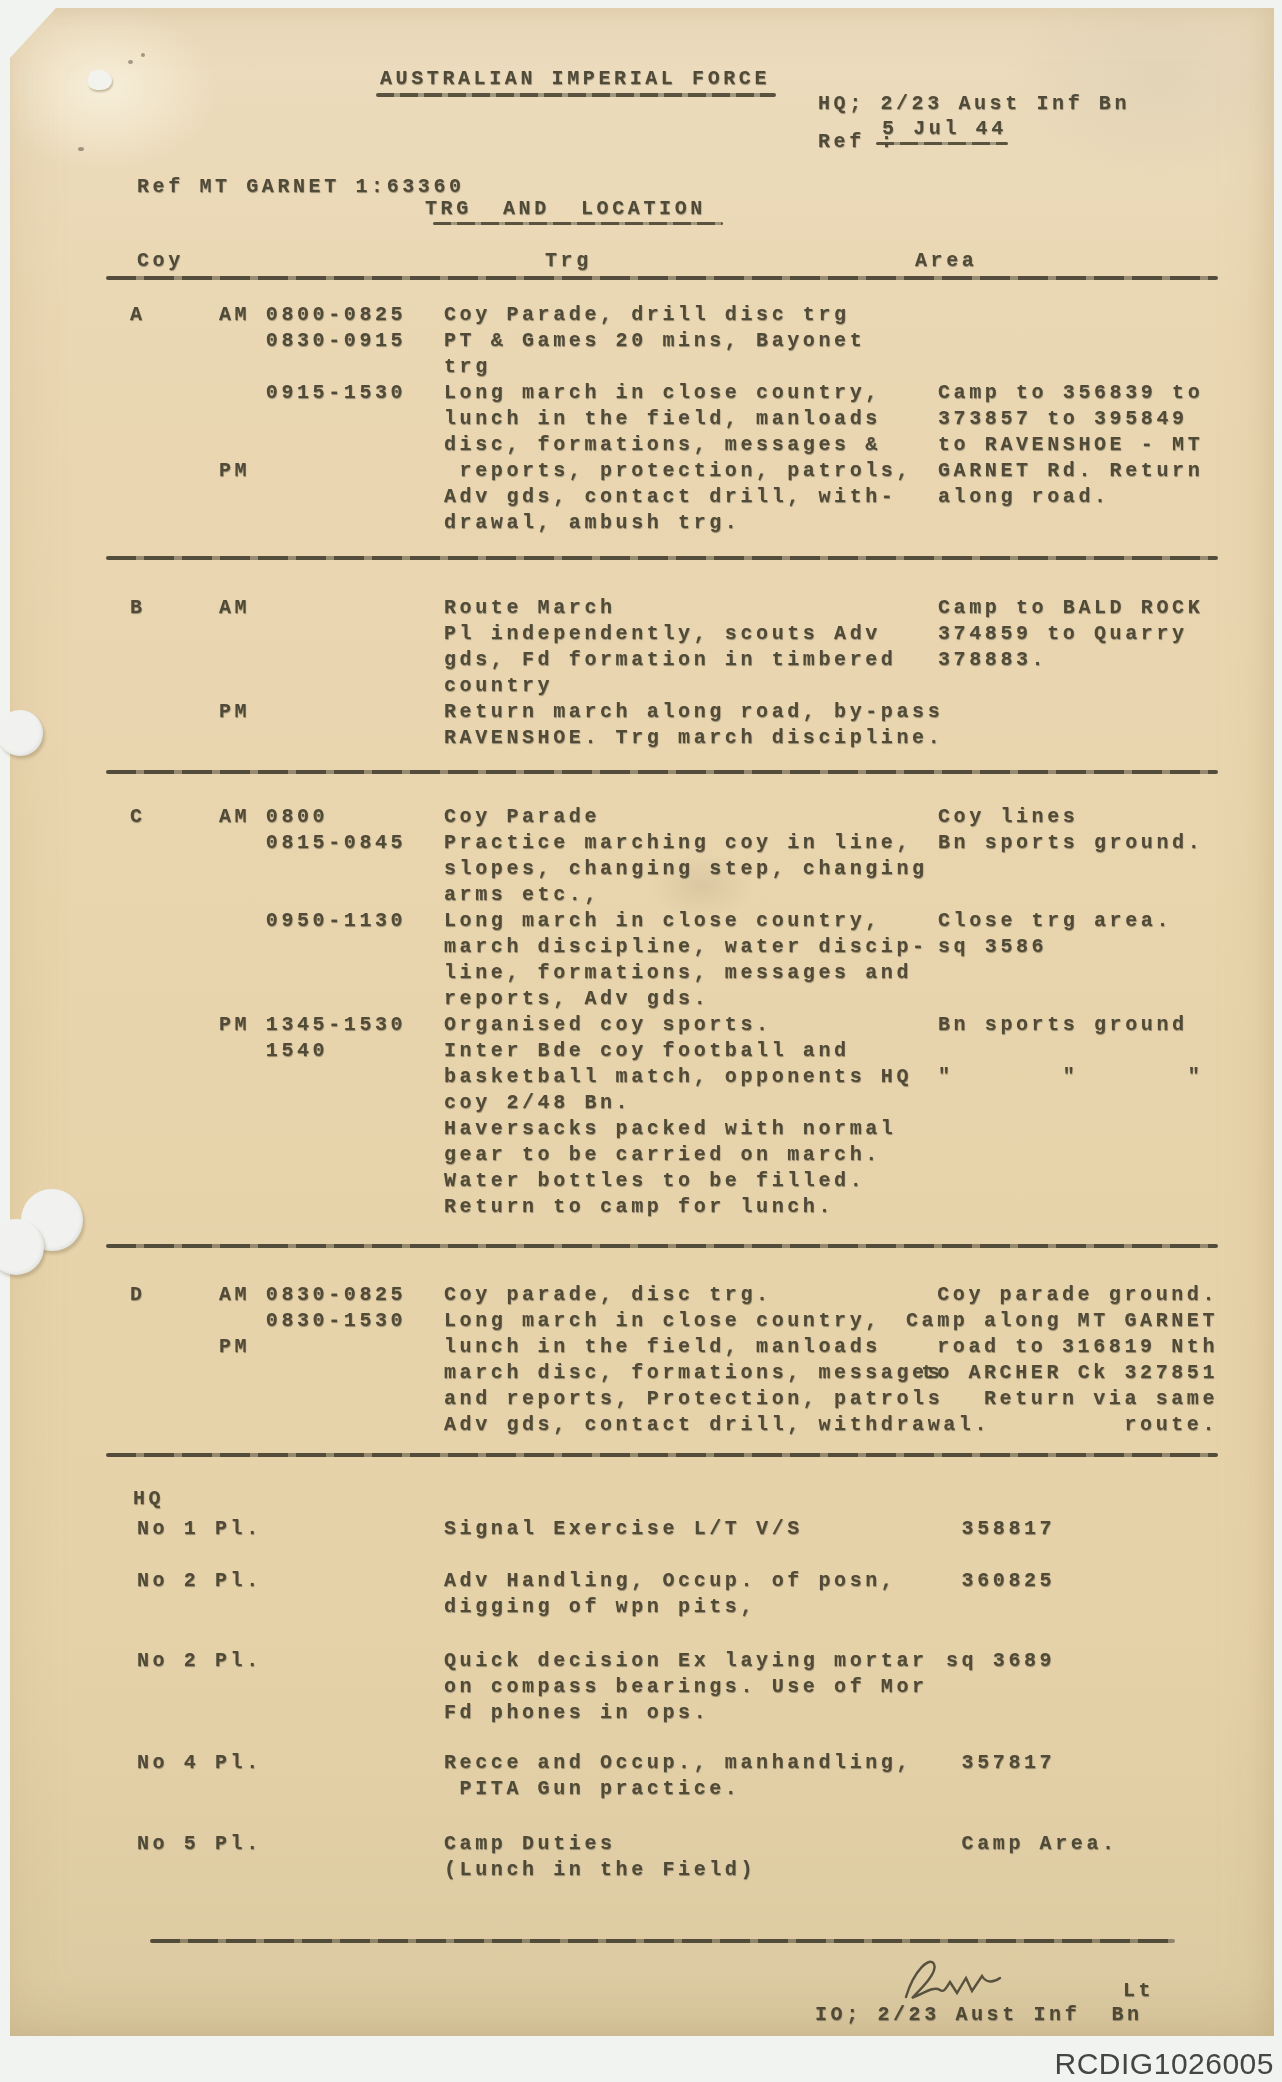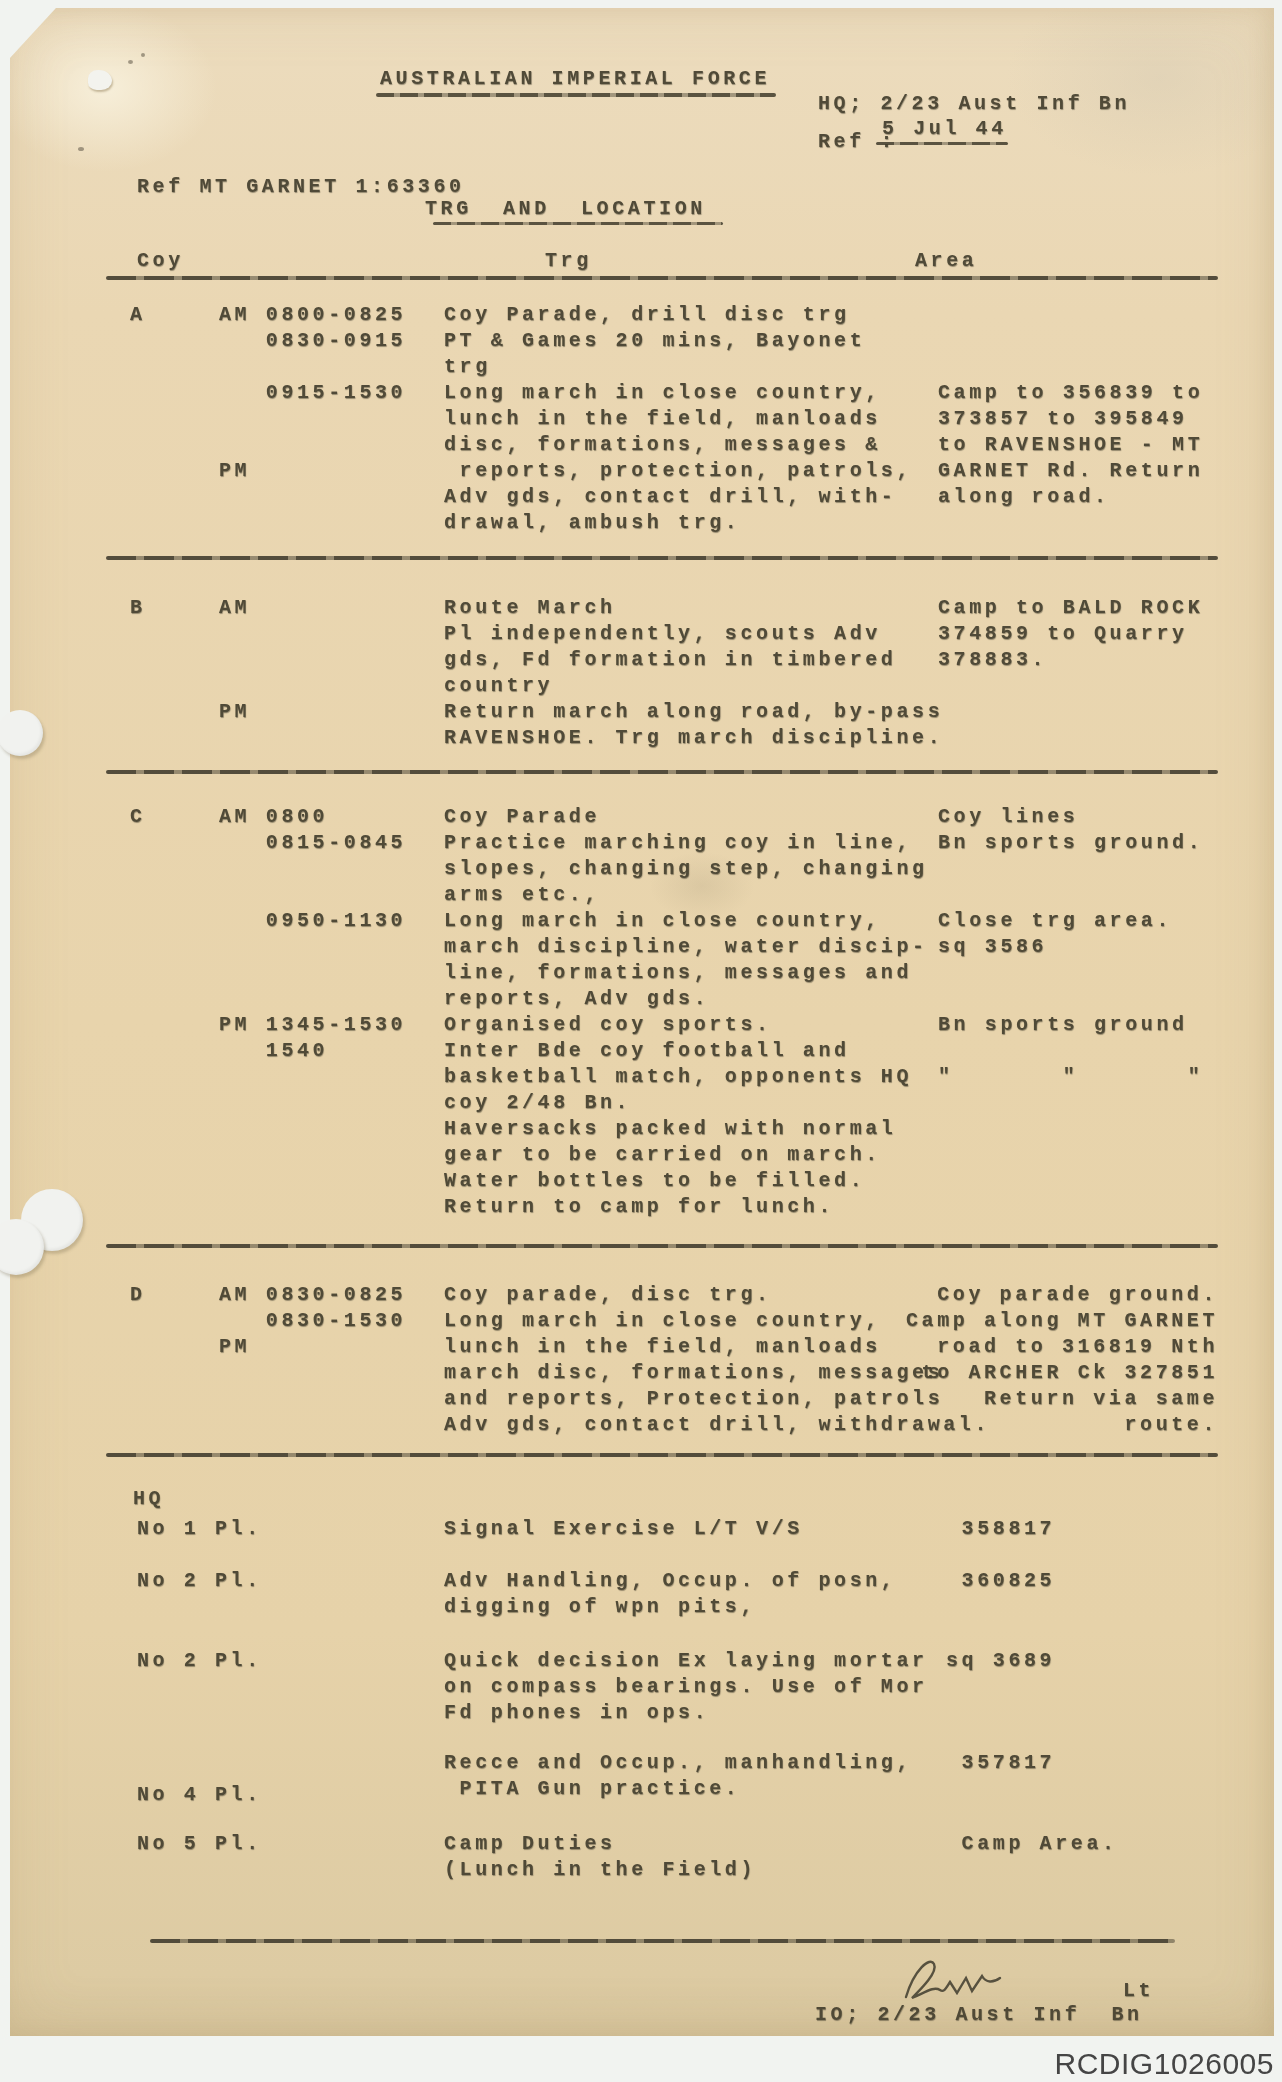--- a/index.html
+++ b/index.html
@@ -194,21 +194,21 @@
 
   <div class="section" style="top:1648px;">
     <div class="tw" style="left:137px;">No 2 Pl.</div>
     <div class="tw" style="left:444px;">Quick decision Ex laying mortar
 on compass bearings. Use of Mor
 Fd phones in ops.</div>
     <div class="tw" style="left:946px;">sq 3689</div>
   </div>
 
   <div class="section" style="top:1750px;">
-    <div class="tw" style="left:137px;margin-top:32px;">No 4 Pl.</div>
+    <div class="tw" style="left:137px;">No 4 Pl.</div>
     <div class="tw" style="left:444px;">Recce and Occup., manhandling,
  PITA Gun practice.</div>
     <div class="tw" style="left:946px;"> 357817</div>
   </div>
 
   <div class="section" style="top:1831px;">
     <div class="tw" style="left:137px;">No 5 Pl.</div>
     <div class="tw" style="left:444px;">Camp Duties
 (Lunch in the Field)</div>
     <div class="tw" style="left:946px;"> Camp Area.</div>

